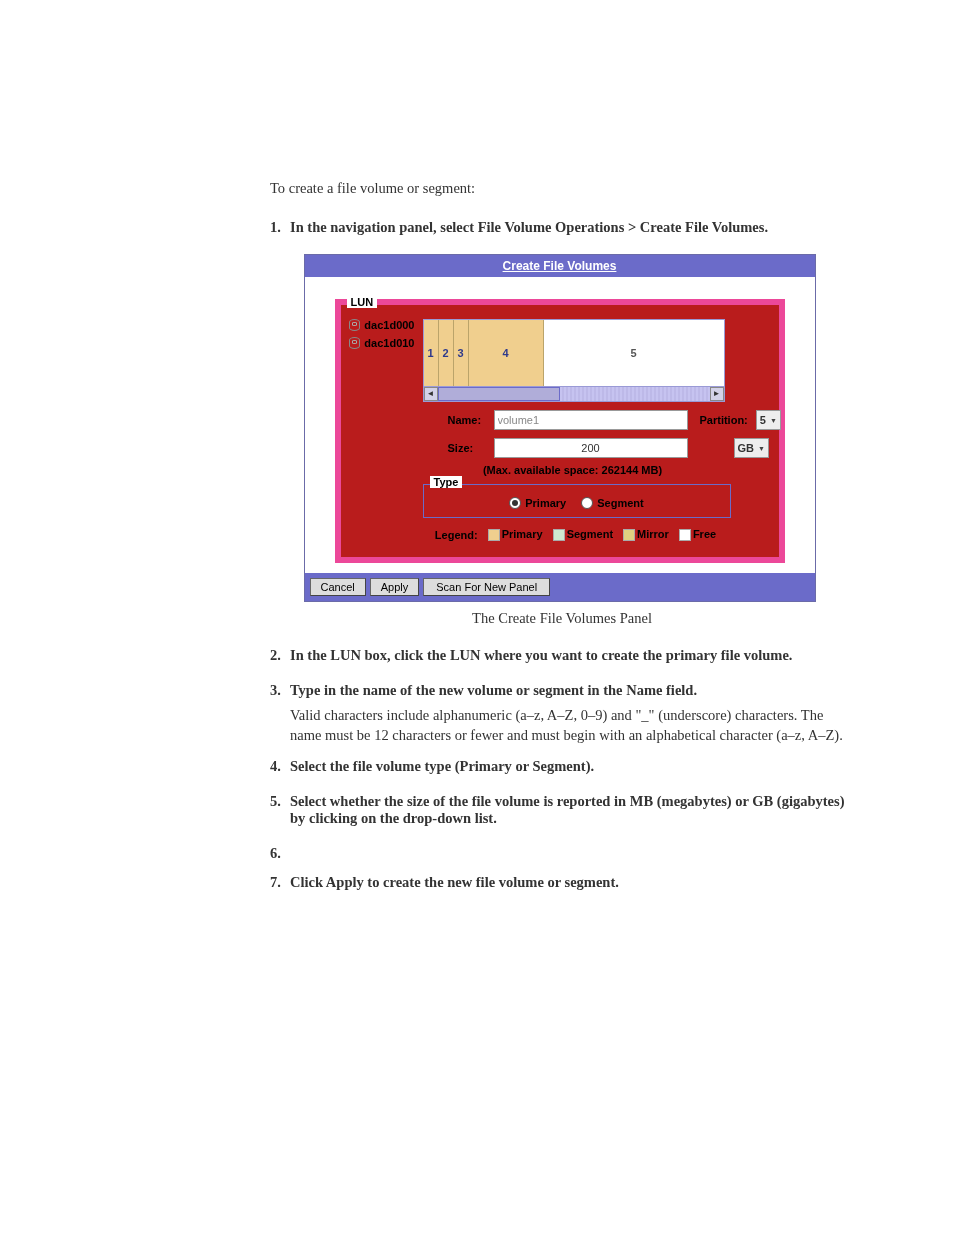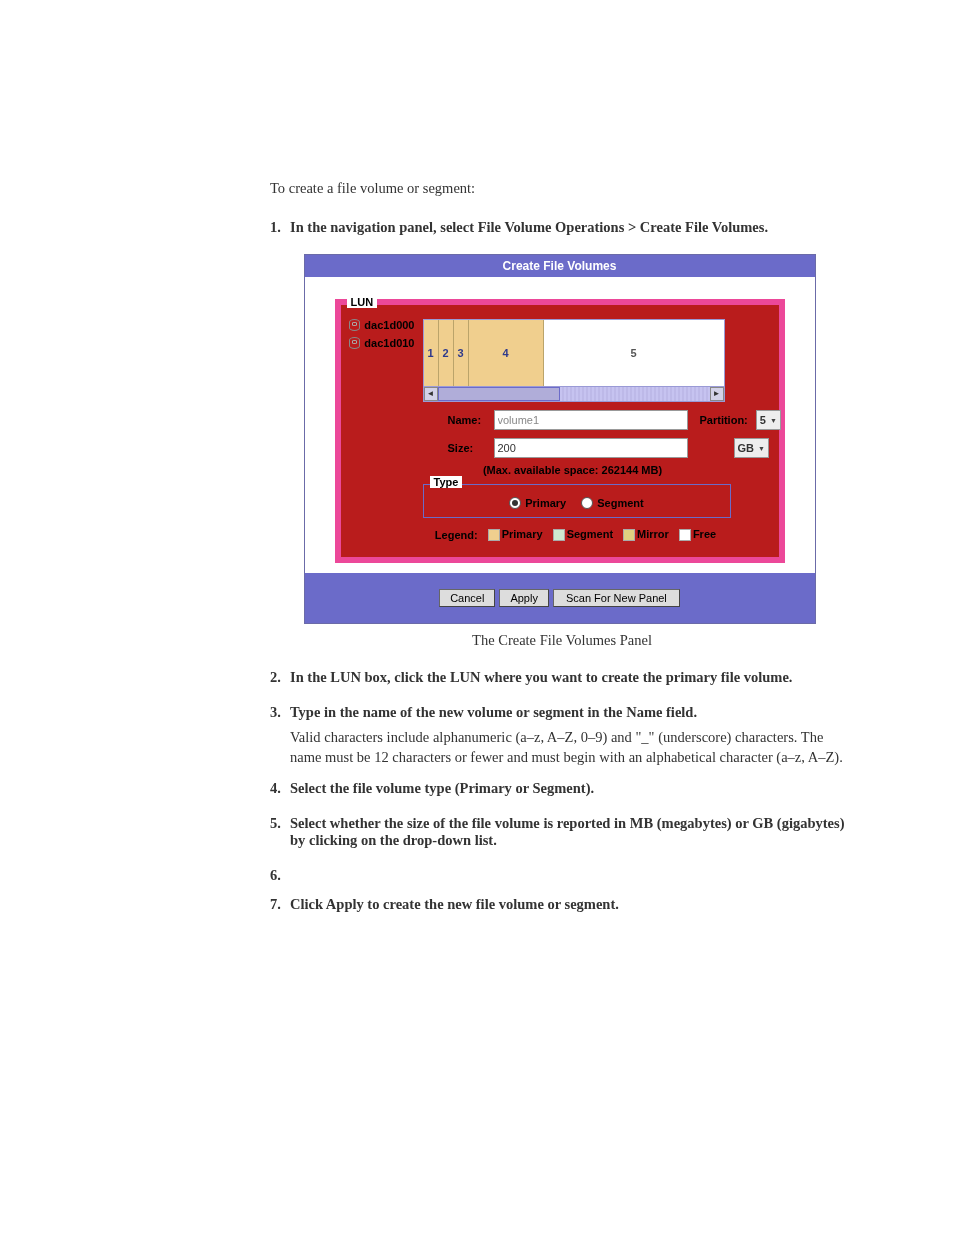--- a/index.html
+++ b/index.html
@@ -55,20 +55,21 @@
     background: #fff;
     color: #000;
   }
   .cfv-title {
     background: #6b6bc9;
     color: #fff;
     text-align: center;
     font-weight: bold;
     padding: 4px 0;
     font-size: 12px;
+    text-decoration: underline;
   }
   .cfv-body {
     padding: 22px 30px 10px 30px;
   }
   .fieldset {
     position: relative;
     border: 6px solid #ec4899;
     padding: 14px 8px 16px 8px;
     background: #b91c1c;
   }
@@ -178,21 +179,21 @@
   .lbl { font-weight: bold; width: 38px; padding-left: 25px; }
   .inp {
     border: 1px solid #999;
     background: #fff;
     height: 16px;
     padding: 1px 3px;
     font-size: 11px;
     color: #888;
   }
   .name-inp { width: 186px; }
-  .size-inp { width: 186px; color:#333; }
+  .size-inp { width: 186px; color:#333;text-align:center; }
   .drop {
     border: 1px solid #999;
     background: #eee;
     height: 18px;
     display: inline-flex;
     align-items: center;
     padding: 0 3px;
     gap: 4px;
     font-weight: bold;
     color: #333;
@@ -253,23 +254,23 @@
     width:306px;
   }
   .legend-row b { font-weight: bold; }
   .sw { width:10px; height:10px; display:inline-block; border:1px solid #aaa; margin-right:2px; vertical-align:middle;}
   .sw-pri { background:#f0cf8e; }
   .sw-seg { background:#cfe8cf; }
   .sw-mir { background:#e0d080; }
   .sw-free{ background:#fff; }
   .cfv-footer {
     background: #6b6bc9;
-    padding: 16px;
-    display: flex;
-    justify-content: center;
+    padding: 5px;
+    display: flex;
+    justify-content: flex-start;
     gap: 4px;
   }
   .btn {
     background: #ddd;
     border: 1px solid #666;
     border-right-color:#444;
     border-bottom-color:#444;
     padding: 2px 10px;
     font-size: 11px;
     color: #000;

